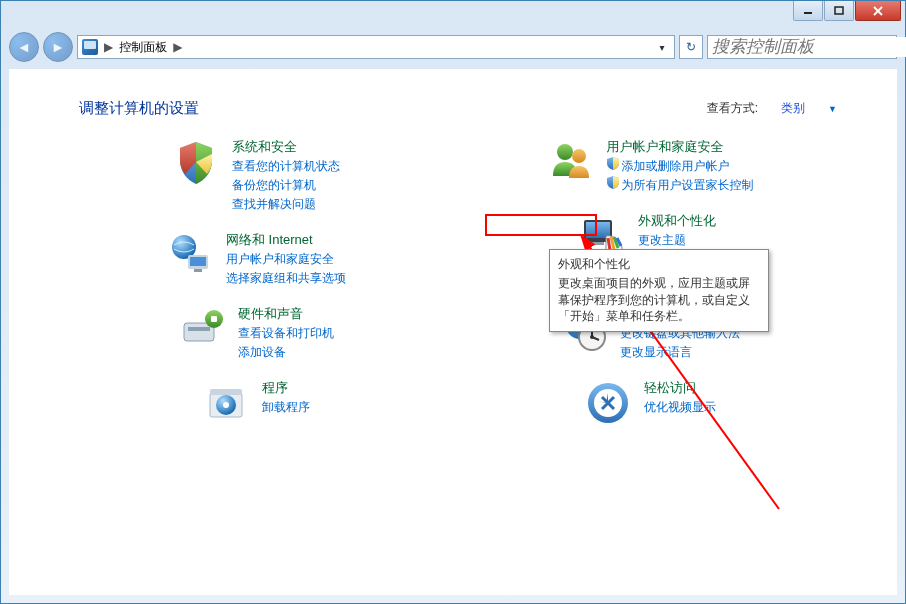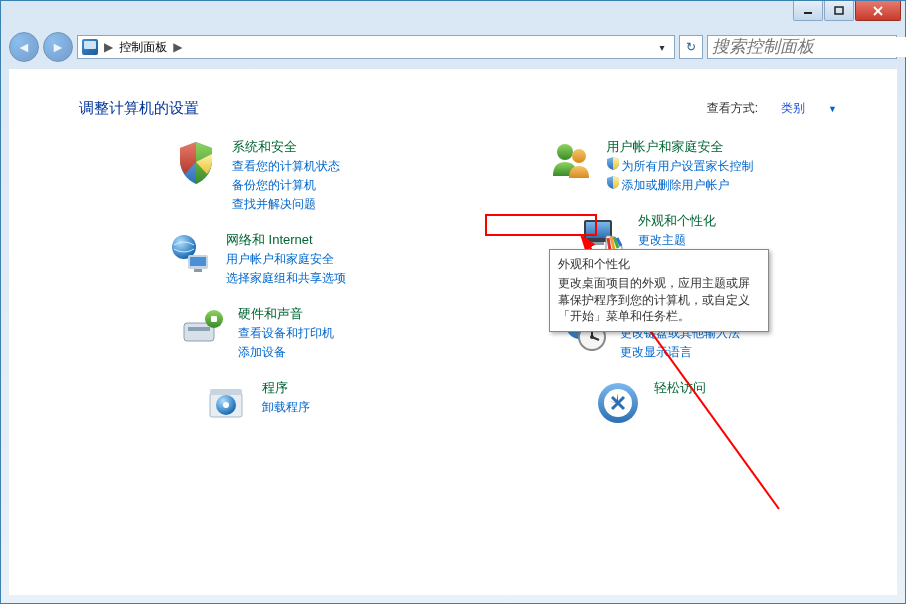--- a/index.html
+++ b/index.html
@@ -188,28 +188,28 @@
                 <circle cx="32" cy="18" r="7" fill="url(#g-orange)"></circle>
                 <path d="M22 40 Q22 28 32 28 Q42 28 42 40 Z" fill="url(#g-orange)"></path>
               </svg></div>
             <div class="cat-body">
               <div class="cat-title">用户帐户和家庭安全</div>
               <div class="sub">
                 <span><svg class="shield" viewBox="0 0 12 13">
                     <path d="M6 0 L12 2 V6 C12 10 9 12 6 13 C3 12 0 10 0 6 V2 Z" fill="url(#g-blue)"></path>
                     <path d="M6 0 L12 2 V6 C12 10 9 12 6 13 V0 Z" fill="url(#g-yellow)"></path>
                   </svg></span>
-                <span>为所有用户设置家长控制</span>
+                <span>添加或删除用户帐户</span>
               </div>
               <div class="sub">
                 <span><svg class="shield" viewBox="0 0 12 13">
                     <path d="M6 0 L12 2 V6 C12 10 9 12 6 13 C3 12 0 10 0 6 V2 Z" fill="url(#g-blue)"></path>
                     <path d="M6 0 L12 2 V6 C12 10 9 12 6 13 V0 Z" fill="url(#g-yellow)"></path>
                   </svg></span>
-                <span>添加或删除用户帐户</span>
+                <span>为所有用户设置家长控制</span>
               </div>
             </div>
           </div>
           <div class="cat">
             <div class="cat-icon"><svg class="icon-svg" viewBox="0 0 48 48">
                 <rect x="6" y="8" width="28" height="22" rx="2" fill="#3a3f45"></rect>
                 <rect x="8" y="10" width="24" height="16" fill="url(#g-blue)"></rect>
                 <rect x="14" y="30" width="12" height="3" fill="#8a9aa8"></rect>
                 <path d="M28 24 A14 14 0 0 1 44 40 L28 40 Z" fill="#fff" stroke="#888"></path>
                 <path d="M30 26 L32 38" stroke="#e03030" stroke-width="3"></path>
@@ -250,20 +250,23 @@
           </div>
           <div class="cat">
             <div class="cat-icon"><svg class="icon-svg" viewBox="0 0 48 48">
                 <circle cx="24" cy="24" r="20" fill="url(#g-blue)"></circle>
                 <circle cx="24" cy="24" r="14" fill="#fff"></circle>
                 <path d="M24 14 L22 24 L14 22 L24 24 L22 34 L24 24 L34 26 L24 24 Z" fill="#2d6fb3"></path>
                 <path d="M18 18 L30 30 M30 18 L18 30" stroke="#2d6fb3" stroke-width="3"></path>
               </svg></div>
             <div class="cat-body">
               <div class="cat-title">轻松访问</div>
+              <div class="sub">
+                <span>优化视频显示</span>
+              </div>
             </div>
           </div>
         </div>
     </div>
 
     <div class="highlight" style="left:476px; top:145px; width:112px; height:22px;"></div>
     <svg class="arrow-line" style="left:0;top:0;width:100%;height:100%;position:absolute;">
       <defs>
           <marker id="ah" markerWidth="10" markerHeight="10" refX="8" refY="3" orient="auto">
             <path d="M0,0 L0,6 L9,3 z" fill="#ff0000"></path>

